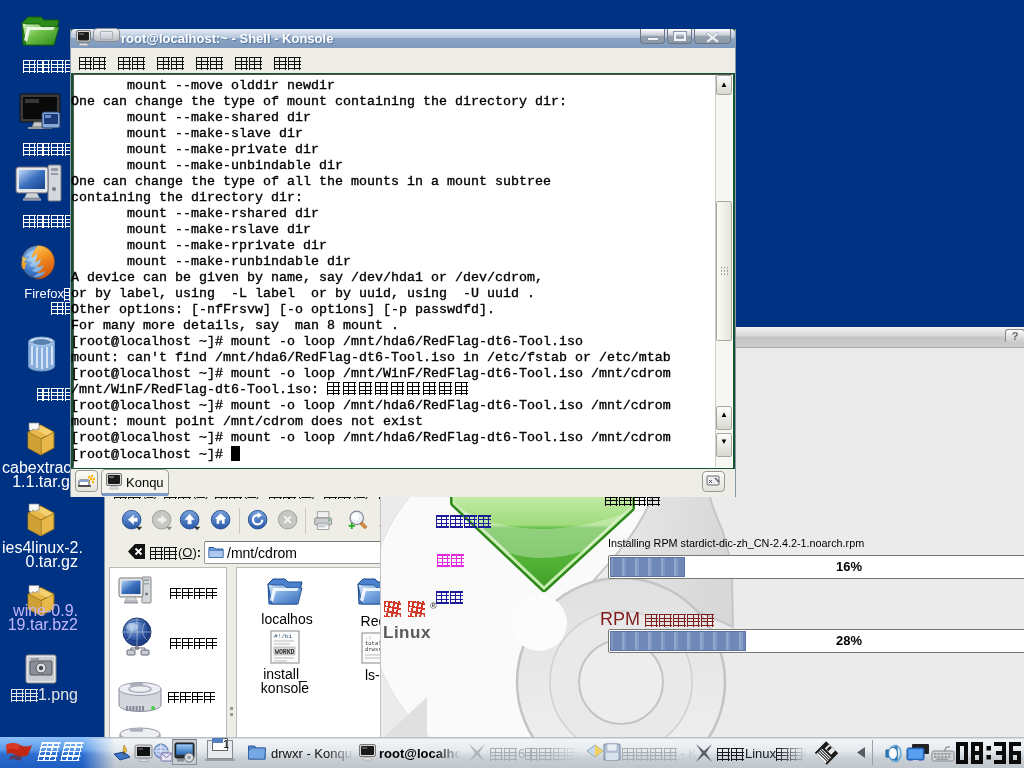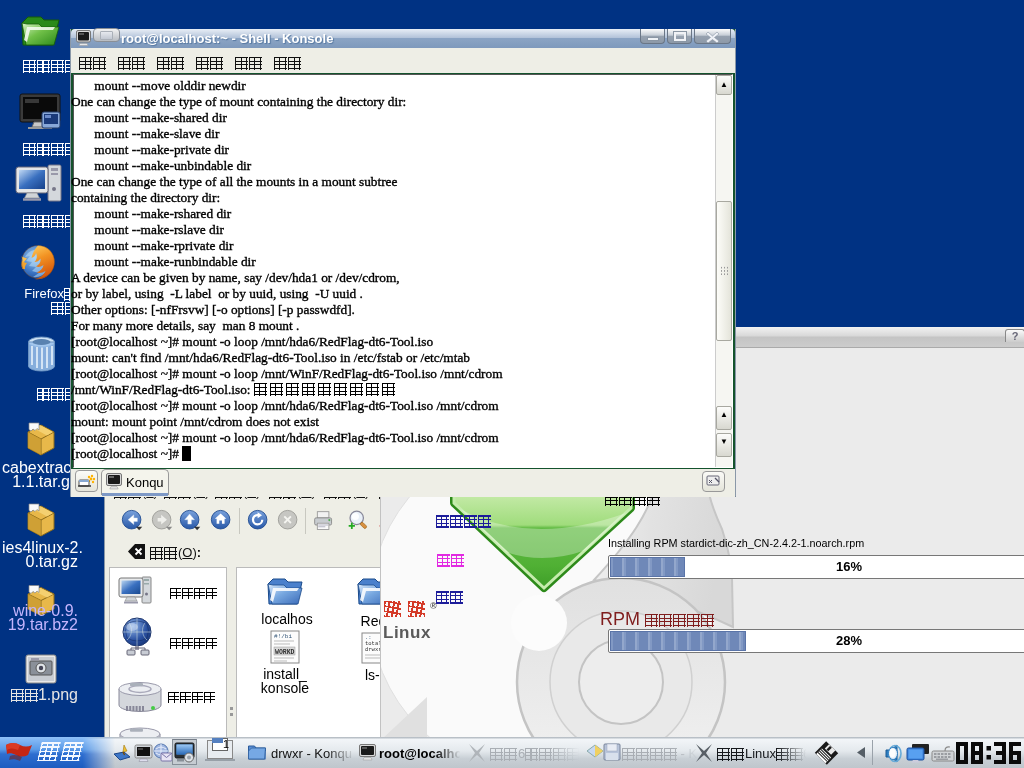--- a/index.html
+++ b/index.html
@@ -273,20 +273,27 @@
       <path d="M3 20 h7" stroke="#c33" stroke-width="2"></path>
     </svg>
   </div>
 
   <div class="ab" style="left:0;top:67px;width:500px;height:29px">
     <svg class="ab" style="left:22px;top:5px" width="19" height="17" viewBox="0 0 19 17">
       <path d="M1 8.5 L8 1 h10 v15 H8z" fill="#111"></path>
       <path d="M8.5 5.5 l6 6 M14.5 5.5 l-6 6" stroke="#fff" stroke-width="1.8"></path>
     </svg>
     <span class="ab s13" style="left:45px;top:7px;color:#111;font-size:13px"><i class="c"></i><i class="c"></i>(<u>O</u>)<b>:</b></span>
+    <div class="ab" style="left:99px;top:3px;width:290px;height:23px;background:#fff;border:1px solid #999;border-top-color:#777;border-radius:2px">
+      <svg class="ab" style="left:3px;top:3px" width="16" height="14" viewBox="0 0 16 14">
+        <path d="M1 2.5 h5 l1.5 1.5 h7.5 v8.5 h-14z" fill="#6a9ae0" stroke="#2a5a9a"></path>
+        <path d="M1 5.5 h14 v7 h-14z" fill="#aac8f0" stroke="#2a5a9a" stroke-width="0.5"></path>
+      </svg>
+      <span class="ab" style="left:22px;top:3px;font-size:14px;color:#000">/mnt/cdrom</span>
+    </div>
   </div>
 
   <div class="ab" style="left:4px;top:96px;width:118px;height:198px;background:#fff;border:1px solid #bbb">
     <svg class="ab" style="left:8px;top:8px" width="40" height="33" viewBox="0 0 40 33">
       <rect x="24" y="1" width="9" height="26" rx="1" fill="#d4d8dc" stroke="#888"></rect>
       <path d="M26 3h5v2h-5z M26 7h5v1.5h-5z" fill="#9aa"></path>
       <circle cx="28.5" cy="18" r="1.5" fill="#778"></circle>
       <rect x="1" y="2" width="24" height="19" rx="2" fill="#e8eaec" stroke="#777"></rect>
       <rect x="3.5" y="4.5" width="19" height="13.5" fill="url(#scr1)"></rect>
       <path d="M9 21 h8 l2 4 h-12z" fill="#d0d4d8" stroke="#888" stroke-width="0.6"></path>
@@ -416,21 +423,21 @@
   <div class="ab s13" style="left:0;top:19px;width:664px;height:25px;background:#eeeee6;color:#111;">
     <span class="ab" style="left:8px;top:6px"><i class="c"></i><i class="c"></i></span>
     <span class="ab" style="left:47px;top:6px"><i class="c"></i><i class="c"></i></span>
     <span class="ab" style="left:86px;top:6px"><i class="c"></i><i class="c"></i></span>
     <span class="ab" style="left:125px;top:6px"><i class="c"></i><i class="c"></i></span>
     <span class="ab" style="left:164px;top:6px"><i class="c"></i><i class="c"></i></span>
     <span class="ab" style="left:203px;top:6px"><i class="c"></i><i class="c"></i></span>
   </div>
 
   <div class="ab" style="left:2px;top:45px;width:660px;height:394px;border:1px solid #555;border-bottom-color:#fff;border-right-color:#fff;background:#fff">
-    <pre id="term" style="position:absolute;left:-3px;top:3px;margin:0;font-family:Liberation Serif, serif;font-size:13.333px;line-height:16px;color:#000;-webkit-text-stroke:0.35px #000;">       mount --move olddir newdir
+    <pre id="term" style="position:absolute;left:-3px;top:3px;margin:0;font-family:Liberation Mono, monospace;font-size:13.333px;line-height:16px;color:#000;-webkit-text-stroke:0.35px #000;">       mount --move olddir newdir
 One can change the type of mount containing the directory dir:
        mount --make-shared dir
        mount --make-slave dir
        mount --make-private dir
        mount --make-unbindable dir
 One can change the type of all the mounts in a mount subtree
 containing the directory dir:
        mount --make-rshared dir
        mount --make-rslave dir
        mount --make-rprivate dir

